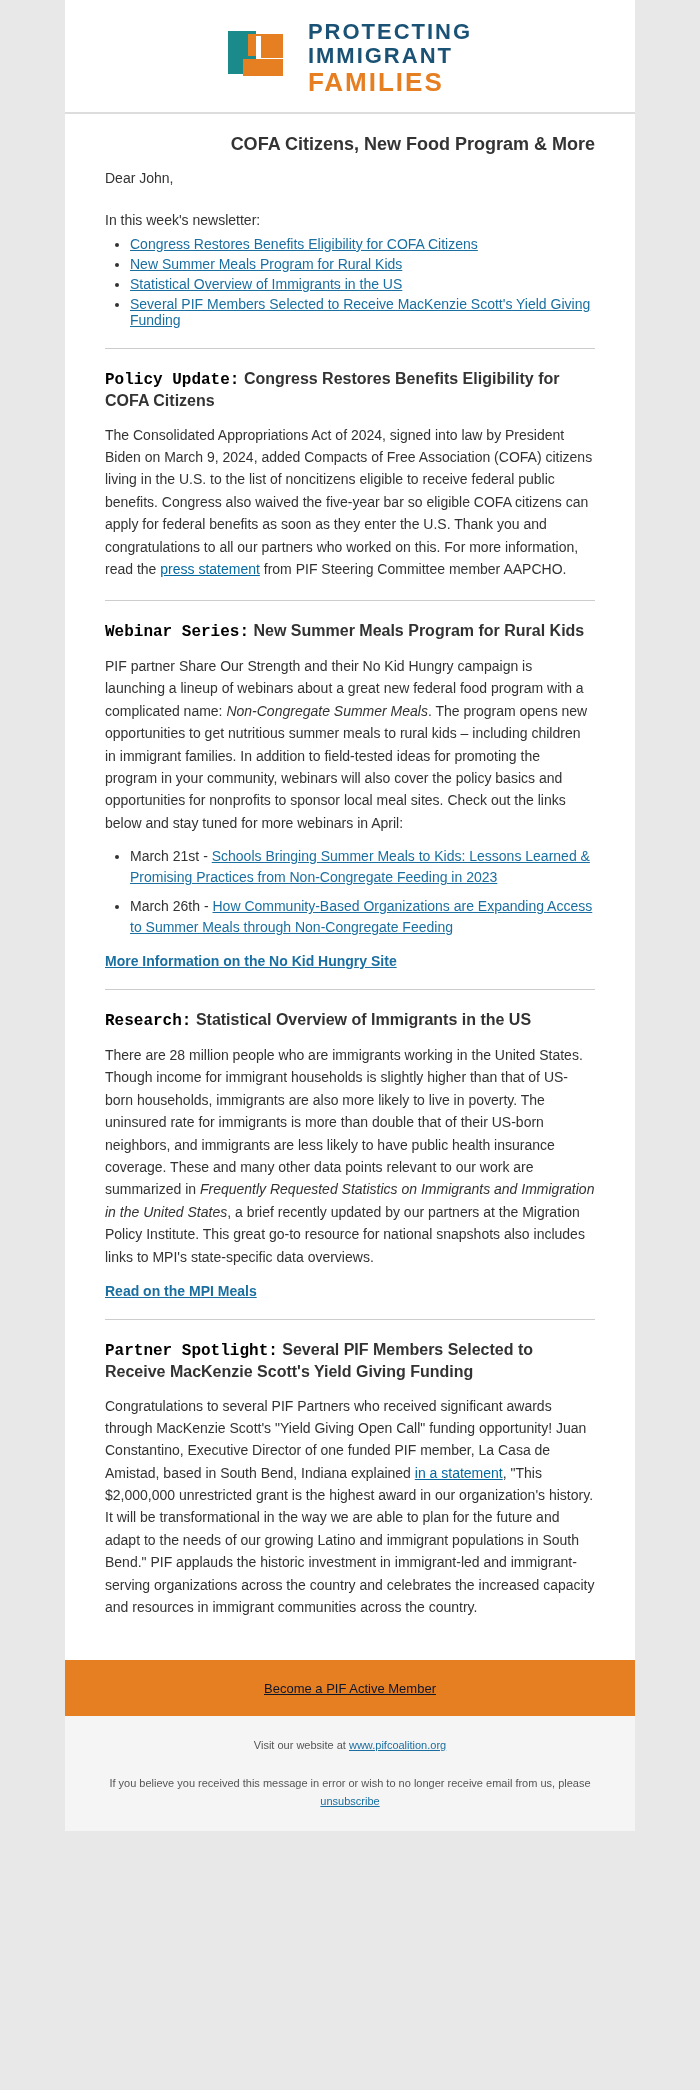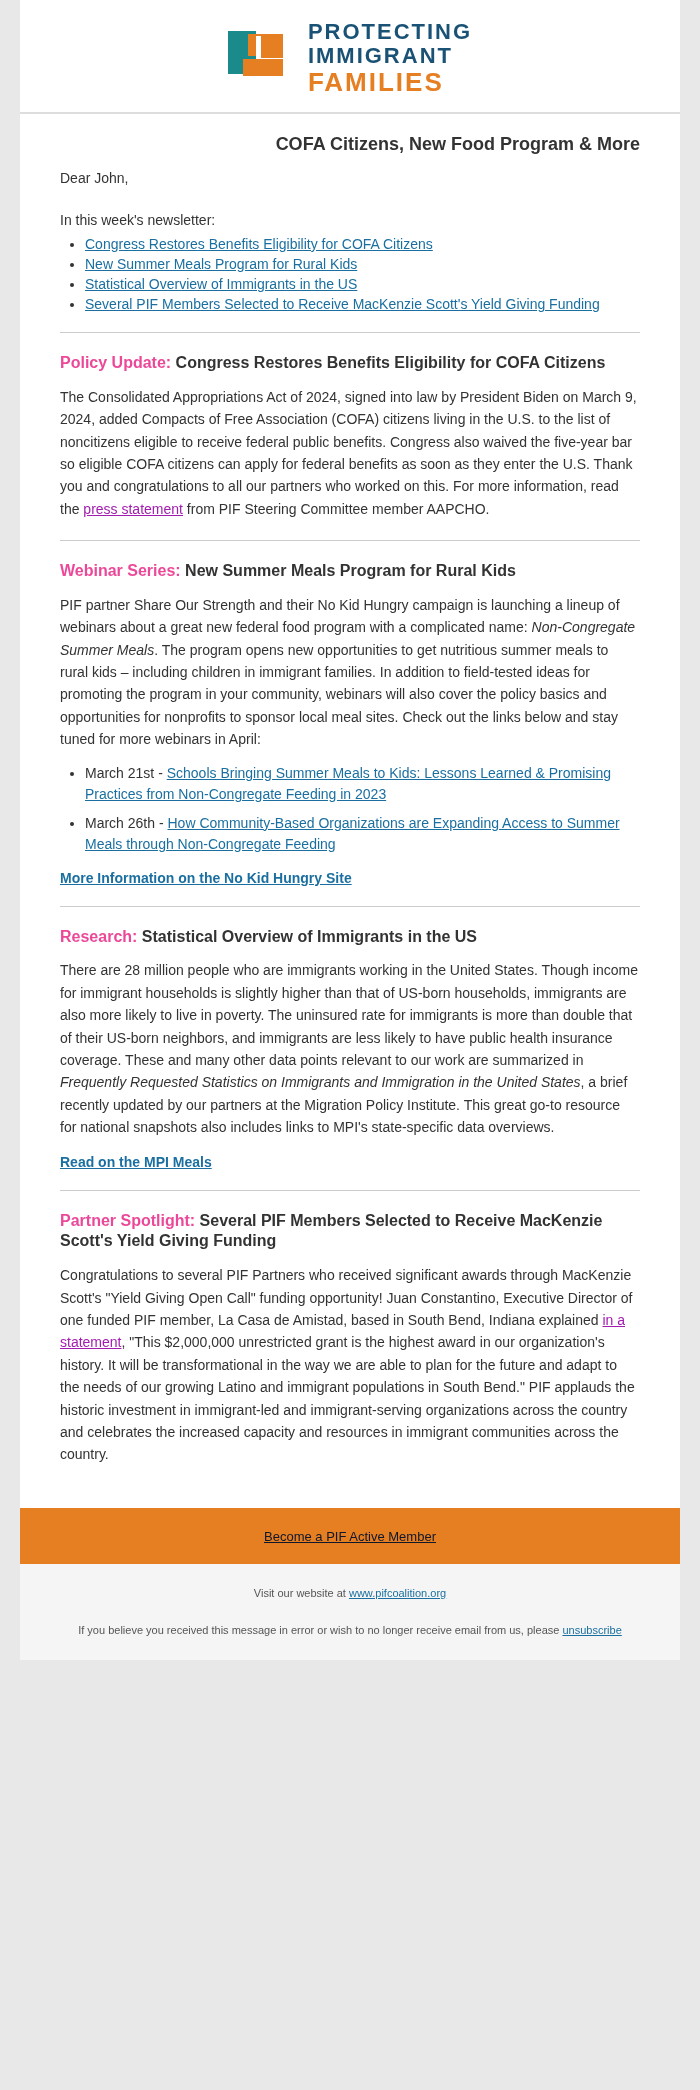--- a/index.html
+++ b/index.html
@@ -5,21 +5,21 @@
     * { box-sizing: border-box; margin: 0; padding: 0; }
     body {
       font-family: Arial, sans-serif;
       font-size: 14px;
       color: #333;
       background: #e8e8e8;
       display: flex;
       justify-content: center;
     }
     .email-wrapper {
-      width: 660px;
+      width: 570px;
       background: #ffffff;
     }
     .header {
       background: #ffffff;
       text-align: center;
       padding: 20px 40px 15px;
       border-bottom: 2px solid #dddddd;
     }
     .logo-container {
       display: inline-flex;
@@ -88,31 +88,32 @@
       margin-bottom: 5px;
     }
     .section-heading {
       font-size: 16px;
       font-weight: bold;
       color: #333;
       margin-bottom: 12px;
       line-height: 1.3;
     }
     .section-heading .label {
-      color: #ec4899;
+      color: #000000;
       font-weight: bold;
+      font-family: Liberation Mono, monospace;
     }
     .section-body {
       font-size: 14px;
       color: #333;
       line-height: 1.6;
       margin-bottom: 12px;
     }
     .section-body a {
-      color: #a21caf;
+      color: #0369a1;
       text-decoration: underline;
     }
     .section-body em {
       font-style: italic;
     }
     .webinar-list {
       list-style: disc;
       padding-left: 25px;
       margin: 10px 0;
     }

